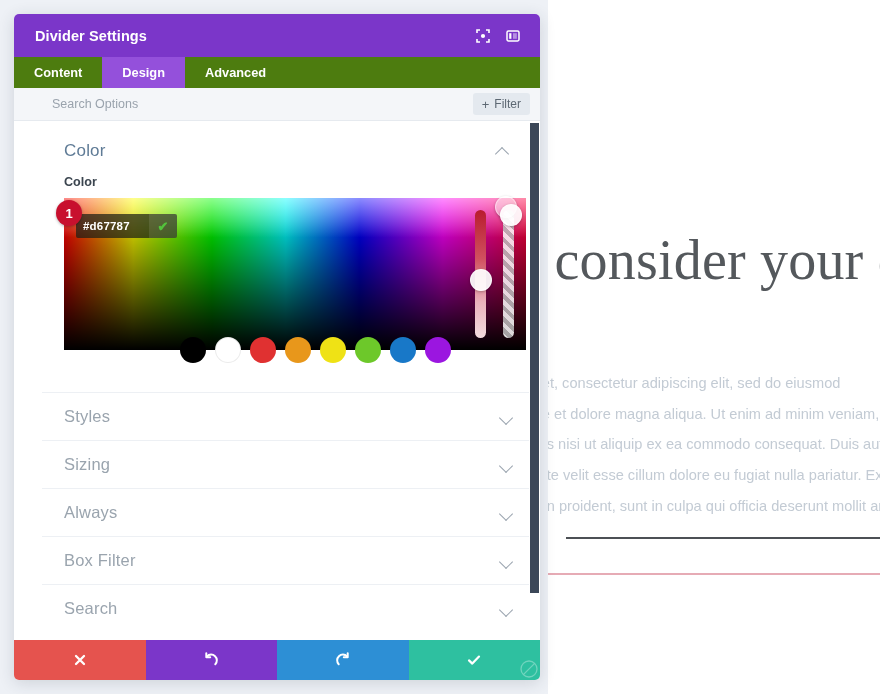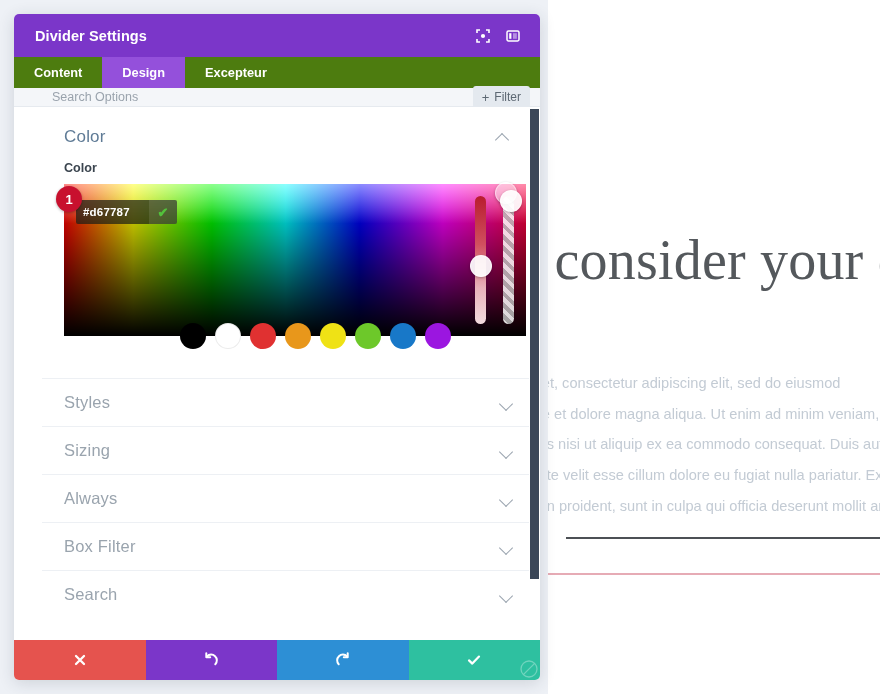--- a/index.html
+++ b/index.html
@@ -107,21 +107,21 @@
     display: flex; align-items: center; justify-content: center;
     padding: 0 20px;
     color: #ffffff; font-size: 12.8px; font-weight: bold;
     cursor: pointer;
     white-space: nowrap;
   }
   .tab.active { background: #9450db; }
 
   
   #search-row {
-    height: 19px;
+    height: 33px;
     background: #f4f6f9;
     border-bottom: 1px solid #e6eaef;
     display: flex; align-items: center;
     padding: 0 10px 0 36px;
     flex: 0 0 auto;
     position: relative;
   }
   #search-input {
     flex: 1 1 auto;
     border: 0; outline: 0; background: transparent;
@@ -374,21 +374,21 @@
         <rect x="1" y="2" width="12" height="10" rx="1.4" fill="none" stroke="#ffffff" stroke-width="1.5"></rect>
         <rect x="3.2" y="4.2" width="2.2" height="5.6" fill="#ffffff"></rect>
         <rect x="7" y="4.2" width="3.8" height="5.6" fill="#ffffff" opacity=".45"></rect>
       </svg>
     </div>
   </div>
 
   <div id="modal-tabs">
     <div class="tab">Content</div>
     <div class="tab active">Design</div>
-    <div class="tab">Excepteur</div>
+    <div class="tab">Advanced</div>
   </div>
 
   <div id="search-row">
     <input id="search-input" type="text" placeholder="Search Options" style="">
     <div id="filter-button">
       <span class="plus">+</span>
       <span>Filter</span>
     </div>
   </div>
 

